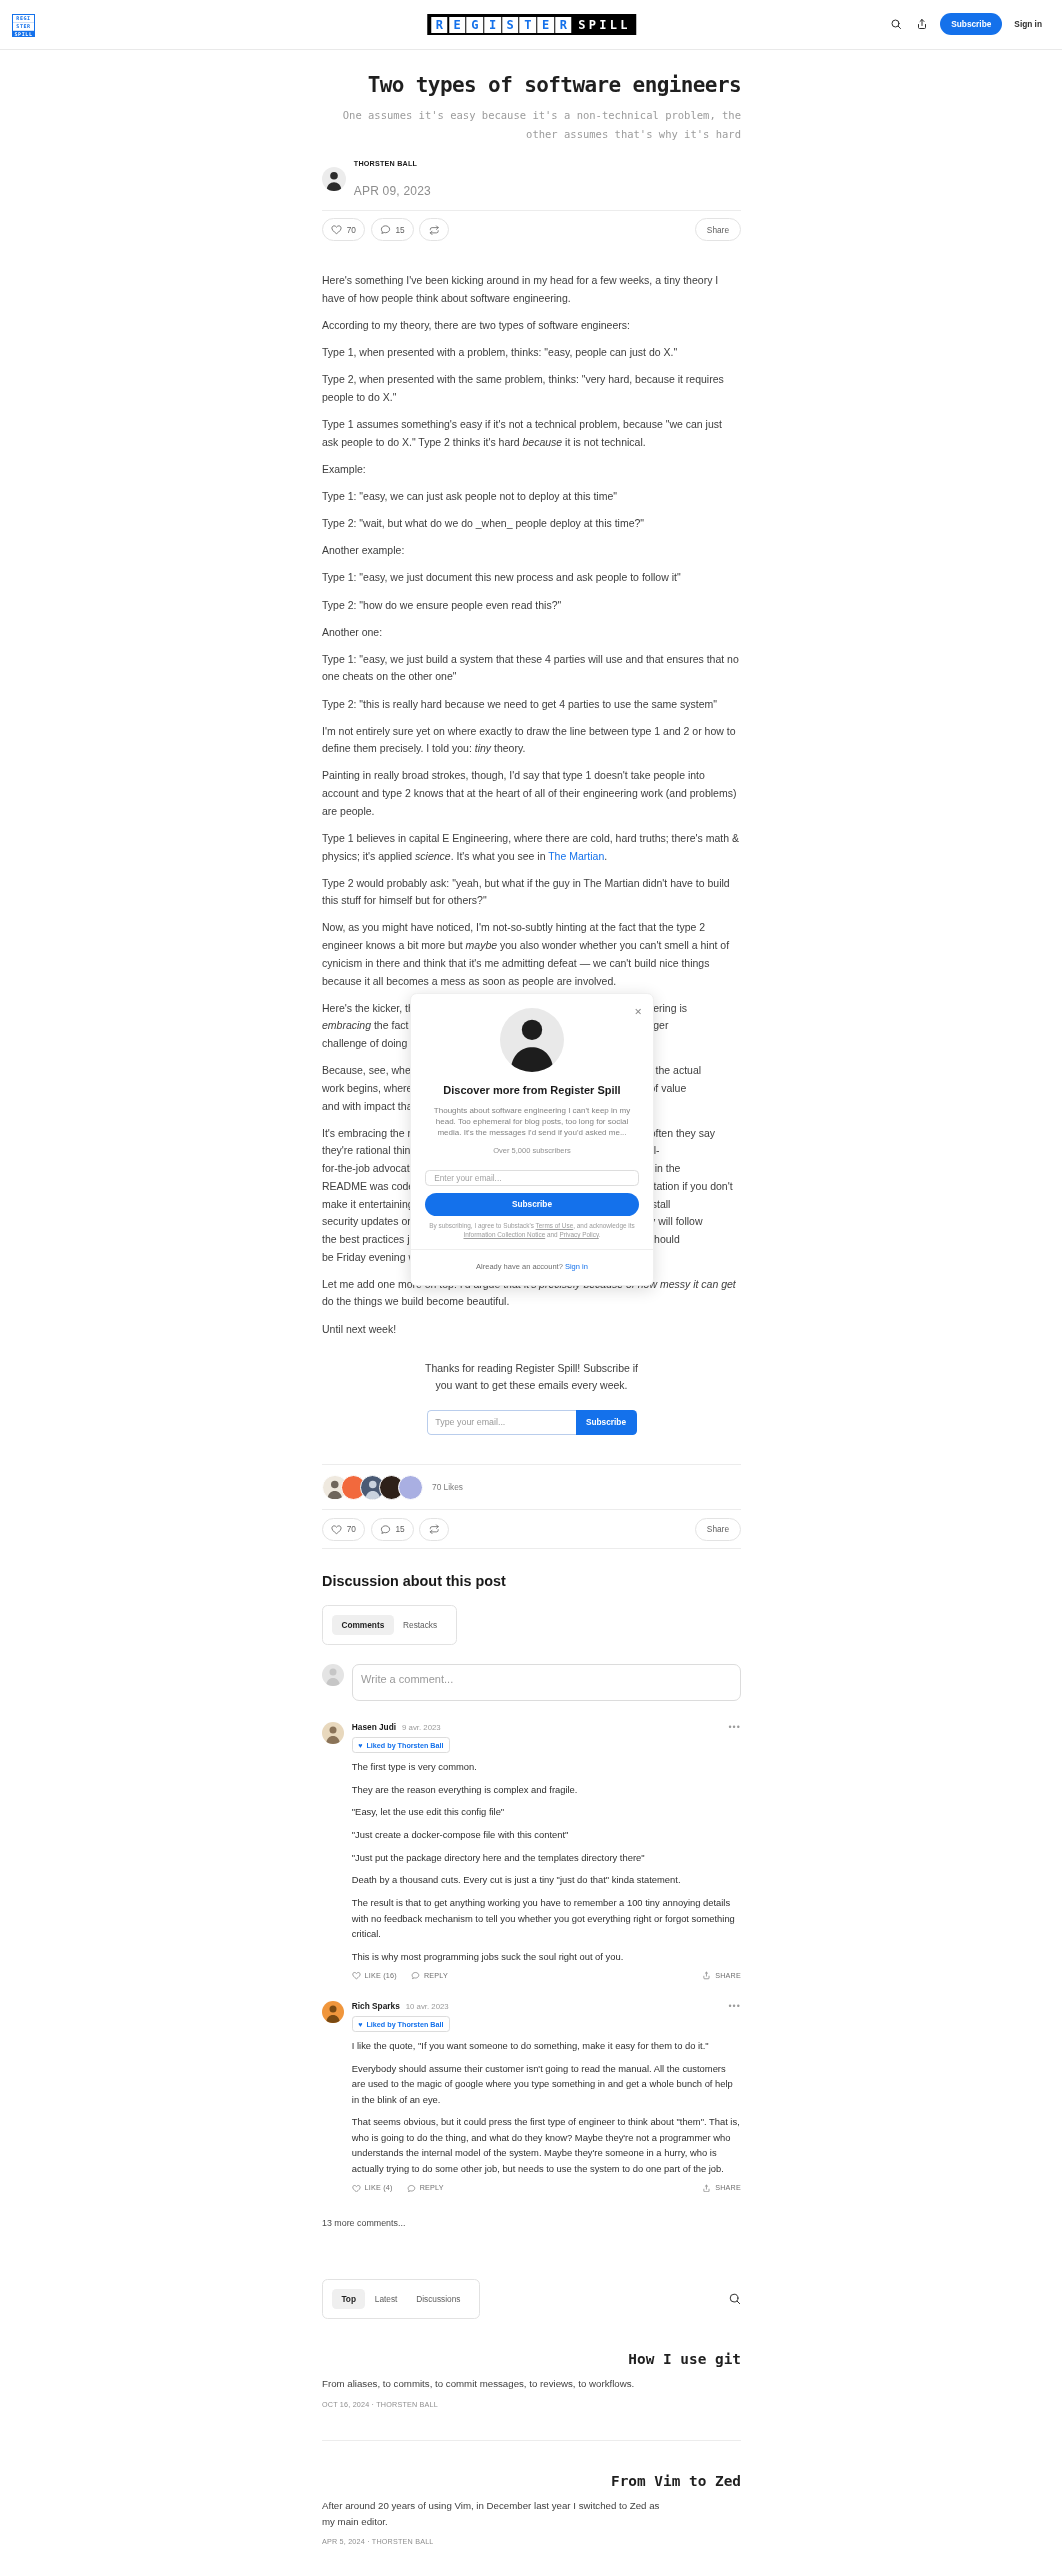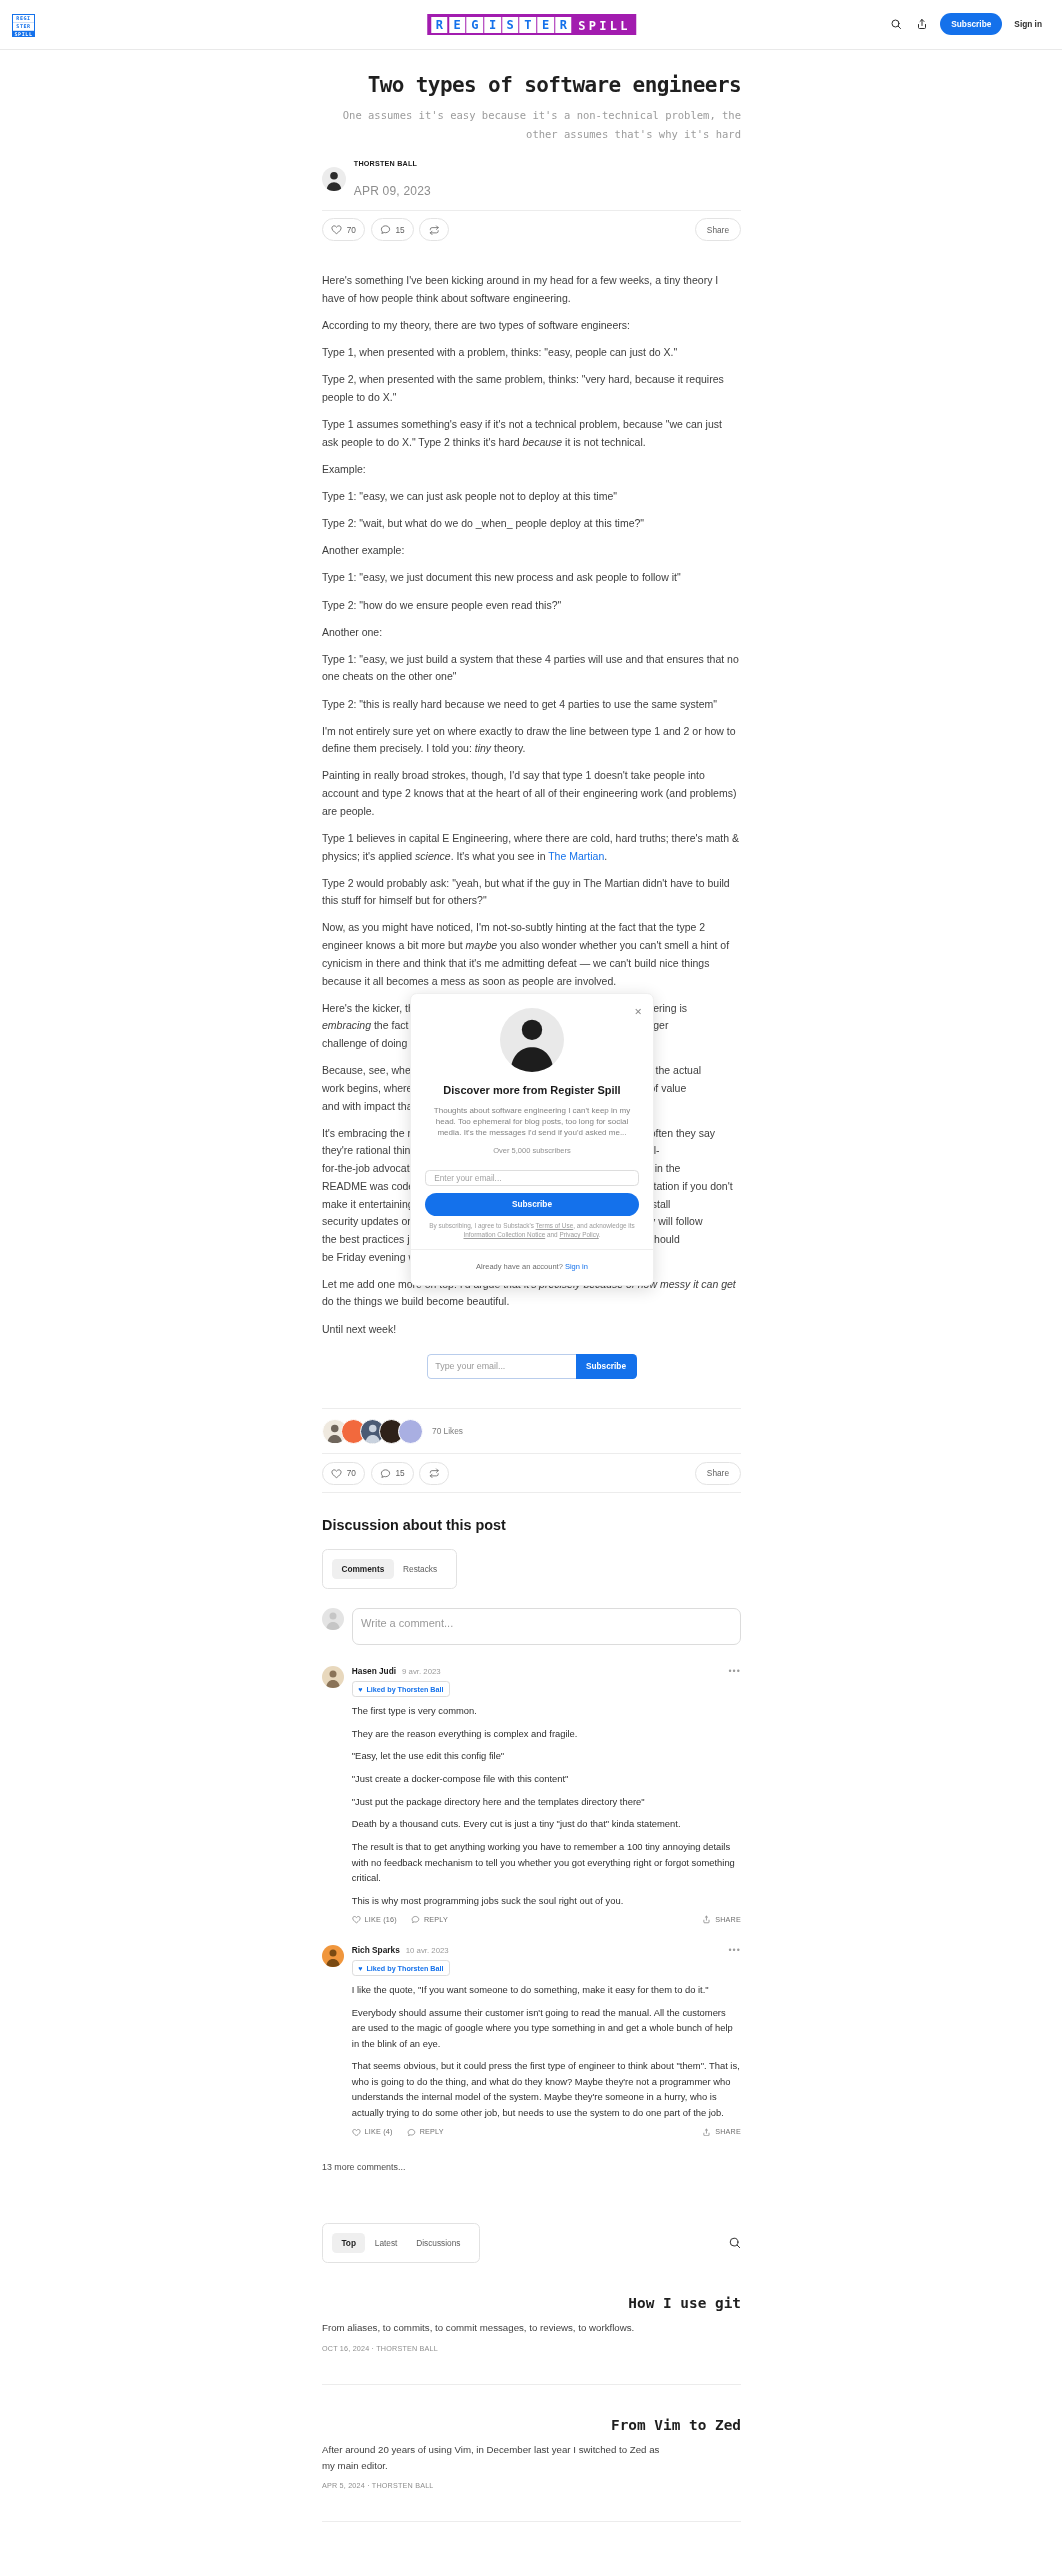--- a/index.html
+++ b/index.html
@@ -12,21 +12,21 @@
   .mono { font-family:"DejaVu Sans Mono","Liberation Mono",monospace;text-align:right; }
 
   
   .topbar { position:relative; height:50px; border-bottom:0.6px solid #e9e9e9; background:#fff; }
   .mini-logo { position:absolute; left:12px; top:14px; width:23px; height:23px;
     font-family:"DejaVu Sans Mono",monospace; font-size:5px; font-weight:bold; line-height:7.2px;
     text-align:center; border:0.6px solid #1471eb; overflow:hidden; }
   .mini-logo .r { background:#fff; color:#1471eb; letter-spacing:0.6px; border-bottom:0.6px solid #cfe0f8;}
   .mini-logo .r.inv { background:#1471eb; color:#fff; border-bottom:none; }
   .logo-wrap { position:absolute; left:50%; top:14.4px; transform:translateX(-50%);
-    background:#a21caf; padding:2.2px 4.4px; display:flex; align-items:flex-end; gap:1.1px; }
+    background:#000000; padding:2.2px 4.4px; display:flex; align-items:center; gap:1.1px; }
   .logo-cell { display:inline-block; width:16.6px; height:16.6px; background:#fff; color:#1471eb;
     font-family:"DejaVu Sans Mono",monospace; font-weight:bold; font-size:12px; line-height:16.6px;
     text-align:center; margin-right:1.1px; }
   .logo-spill { color:#fff; font-family:"DejaVu Sans Mono",monospace; font-weight:bold;
     font-size:12px; letter-spacing:3.3px; padding:0 1.1px 0 4.4px; }
   .top-actions { position:absolute; right:21px; top:13.3px; display:flex; align-items:center; gap:12px; }
   .icon-btn { width:13.3px; height:13.3px; display:inline-flex; align-items:center; justify-content:center; cursor:pointer; }
   .btn-subscribe { background:#1471eb; color:#fff; font-size:8.3px; font-weight:bold;
     border:none; border-radius:11px; padding:6px 11px; cursor:pointer; }
   .signin { font-size:8.3px; color:#2e2e2e; font-weight:bold; cursor:pointer; }
@@ -284,20 +284,24 @@
         </div>
       </div>
 
     <div id="article-after">
         <p><span>Let me add one more on top: I'd argue that it's </span><em>precisely because of how messy it can get</em><span> do the things we build become beautiful.</span></p>
         <p><span>Until next week!</span></p>
       </div>
   </div>
 
   
+  <div class="thanks">
+    <div>Thanks for reading Register Spill! Subscribe if</div>
+    <div>you want to get these emails every week.</div>
+  </div>
   <div class="inline-sub">
     <input type="text" placeholder="Type your email..." style="">
     <button>Subscribe</button>
   </div>
 
   <div class="hr" style="margin-top:29px;"></div>
 
   <div class="likes-row">
     <span class="stack" id="likes-avatars">
         <span class="avatar" style="background: rgb(239, 233, 223);">

